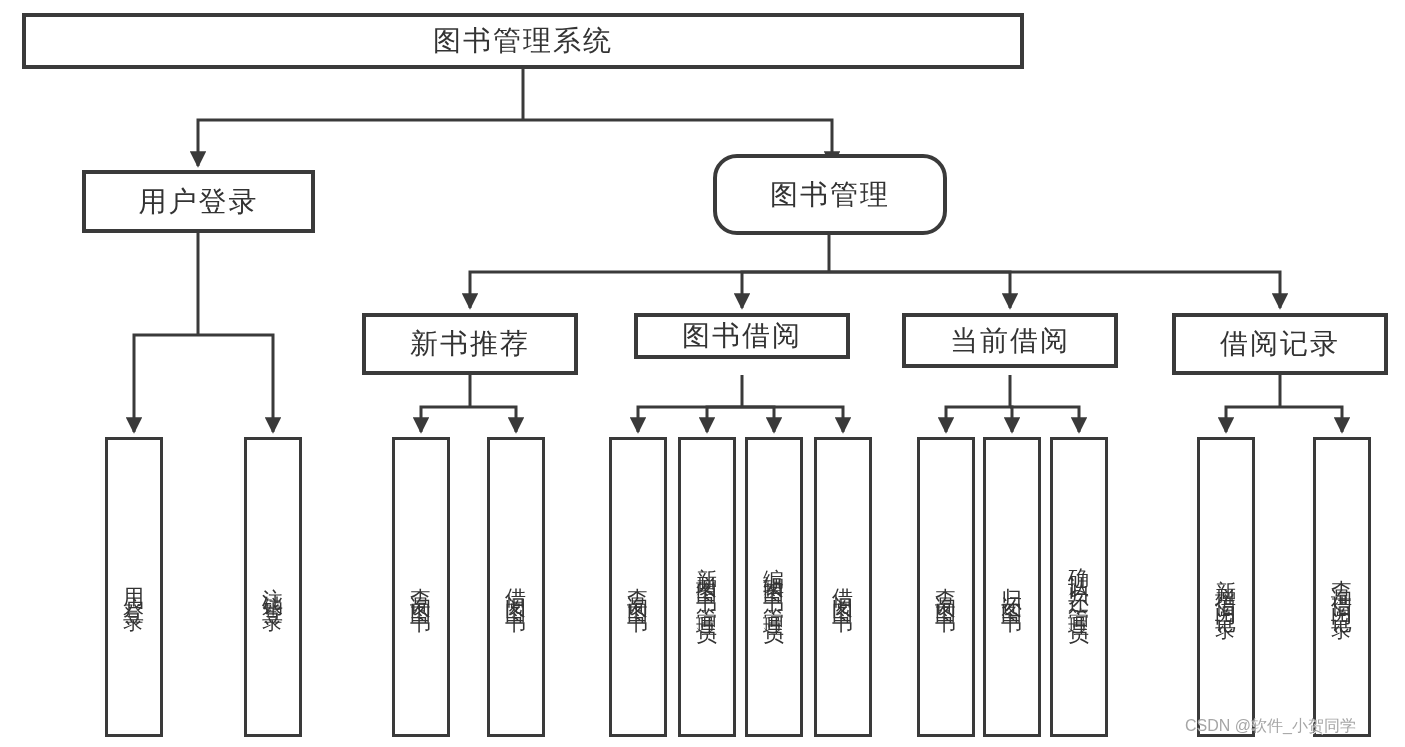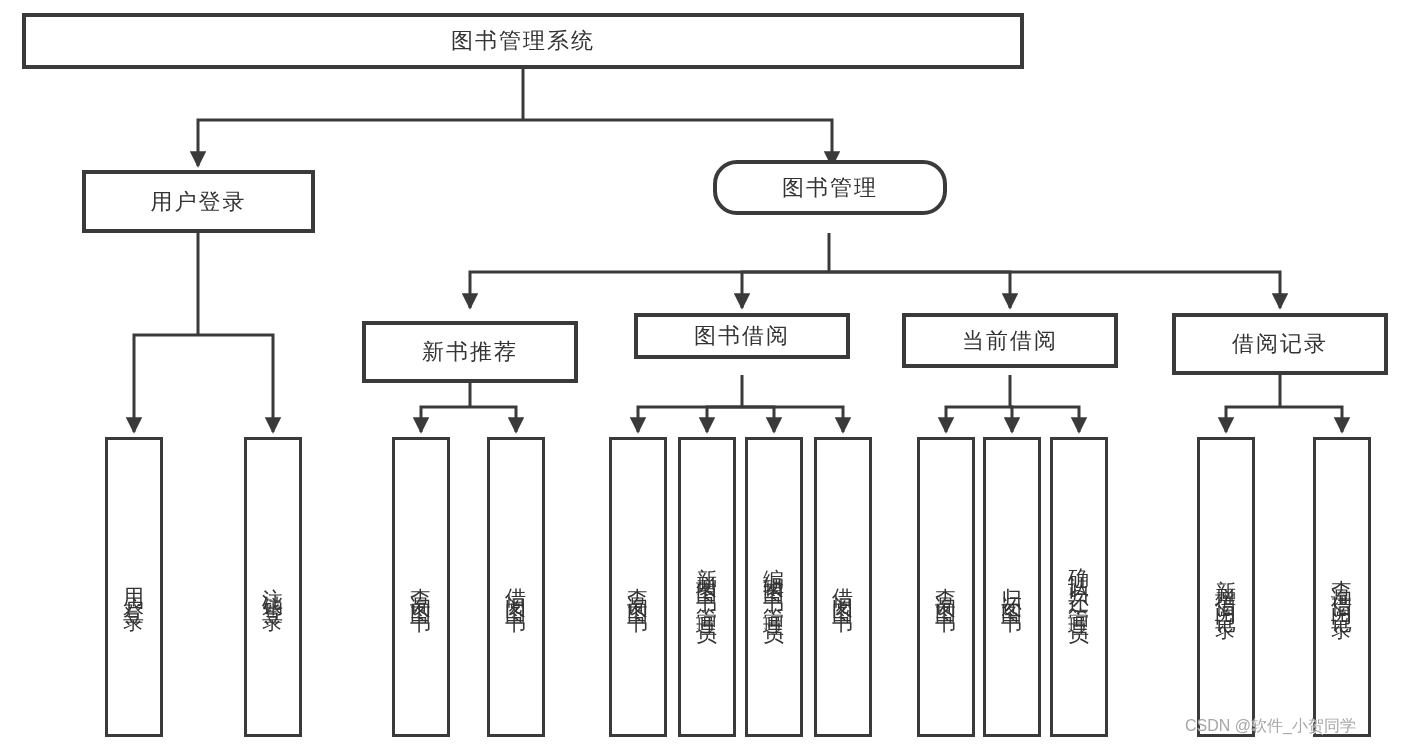--- a/index.html
+++ b/index.html
@@ -15,21 +15,21 @@
     position:absolute;
     box-sizing:border-box;
     border:4px solid #3a3a3a;
     background:#ffffff;
     display:flex;
     align-items:center;
     justify-content:center;
     color:#333333;
     z-index:2;
   }
-  .hnode{font-size:22px;letter-spacing:2px;}
+  .hnode{font-size:28px;letter-spacing:2px;}
   .leaf{
     border-width:3px;
     width:58px;
     top:437px;
     height:300px;
   }
   .vtext{
     writing-mode:vertical-rl;
     text-orientation:mixed;
     font-size:21px;
@@ -98,25 +98,25 @@
     </g>
   </svg>
 
   <div class="node hnode" style="left:22px;top:13px;width:1002px;height:56px;">
     <span>图书管理系统</span>
   </div>
 
   <div class="node hnode" style="left:82px;top:170px;width:233px;height:63px;">
     <span>用户登录</span>
   </div>
-  <div class="node hnode" style="left:713px;top:160px;width:234px;height:55px;border-radius:24px;">
+  <div class="node hnode" style="left:713px;top:154px;width:234px;height:81px;border-radius:24px;">
     <span>图书管理</span>
   </div>
 
-  <div class="node hnode" style="left:362px;top:313px;width:216px;height:62px;margin-top:8px;">
+  <div class="node hnode" style="left:362px;top:313px;width:216px;height:62px;">
     <span>新书推荐</span>
   </div>
   <div class="node hnode" style="left:634px;top:313px;width:216px;height:46px;">
     <span>图书借阅</span>
   </div>
   <div class="node hnode" style="left:902px;top:313px;width:216px;height:55px;">
     <span>当前借阅</span>
   </div>
   <div class="node hnode" style="left:1172px;top:313px;width:216px;height:62px;">
     <span>借阅记录</span>

